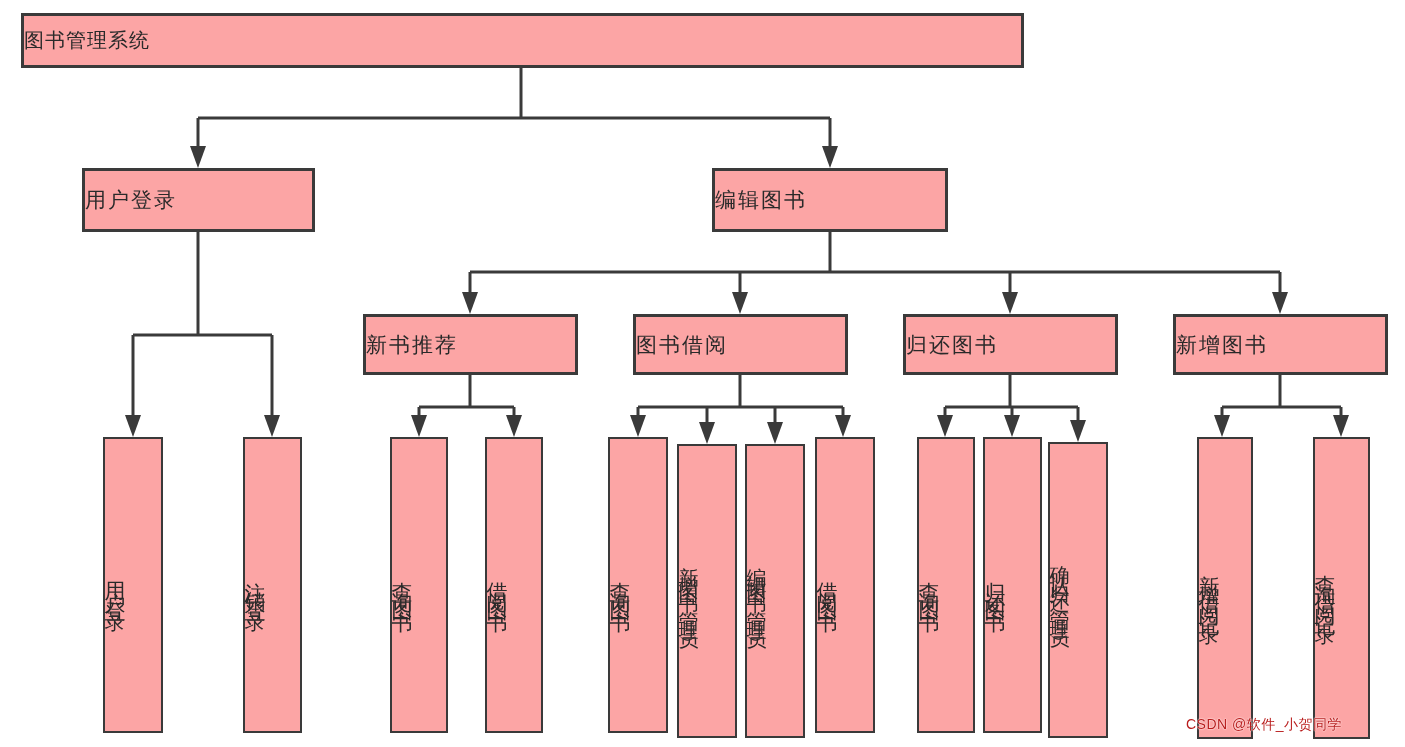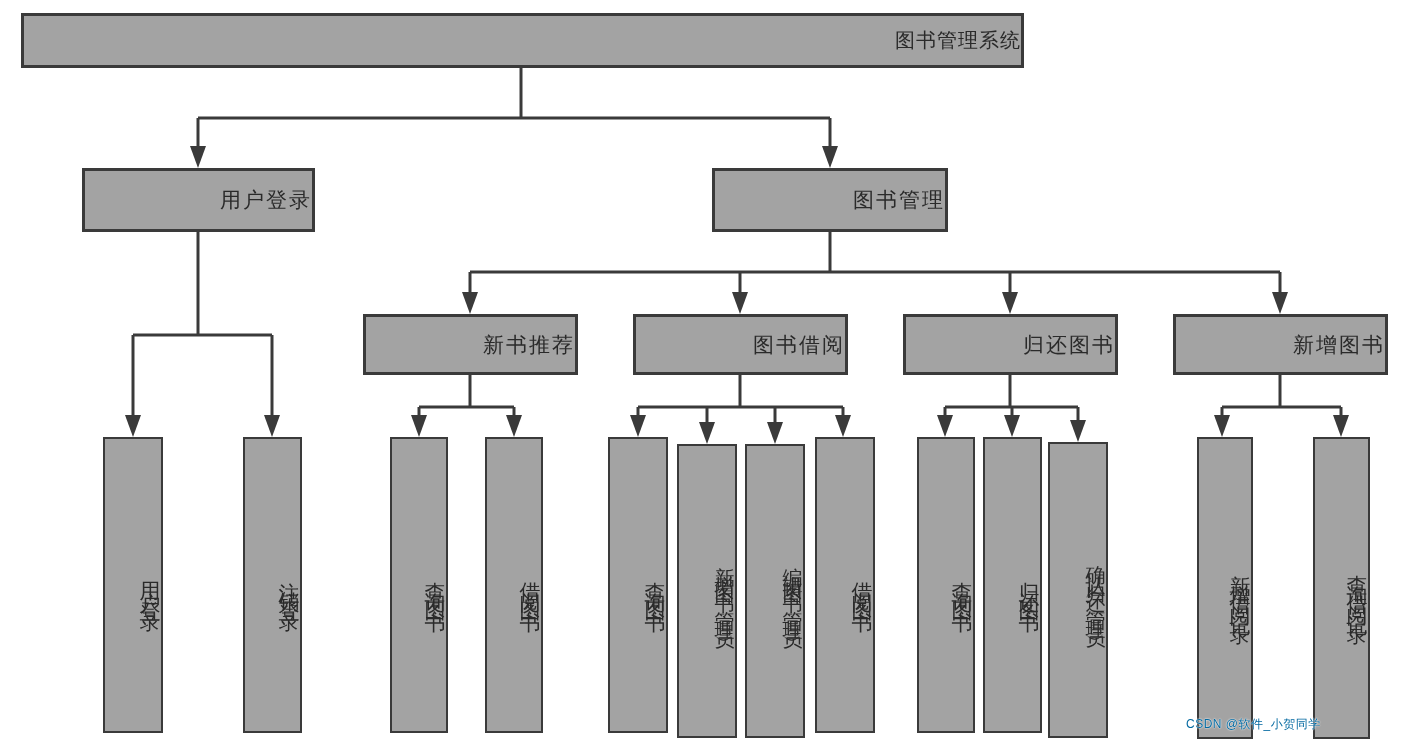--- a/index.html
+++ b/index.html
@@ -17,25 +17,25 @@
   }
   #connectors {
     position: absolute;
     left: 0; top: 0;
     width: 1405px; height: 747px;
     z-index: 1;
   }
   .node {
     position: absolute;
     box-sizing: border-box;
-    background: #a3a3a3;
+    background: #fca5a5;
     border: 3px solid #3a3a3a;
     display: flex;
     align-items: center;
-    justify-content: flex-end;
+    justify-content: flex-start;
     z-index: 2;
     color: #2a2a2a;
   }
   .node.h span {
     font-size: 21px;
     letter-spacing: 2px;
     white-space: nowrap;
   }
   .node.root span {
     font-size: 20px;
@@ -53,22 +53,22 @@
   }
   .node.leaf .vtext.long {
     font-size: 20px;
     letter-spacing: 9px;
   }
   #watermark {
     position: absolute;
     left: 1186px;
     top: 716px;
     z-index: 5;
-    font-size: 12px;
-    color: #0369a1;
+    font-size: 14px;
+    color: #b91c1c;
     letter-spacing: 0.5px;
     white-space: nowrap;
     text-shadow: 0 0 2px #ffffff, 0 0 1px #ffffff;
   }
 </style>
 </head>
 <body>
 
 <div id="canvas">
 
@@ -146,21 +146,21 @@
   </svg>
 
   <div class="node h root" style="left:21px;top:13px;width:1003px;height:55px">
     <span>图书管理系统</span>
   </div>
 
   <div class="node h" style="left:82px;top:168px;width:233px;height:64px">
     <span>用户登录</span>
   </div>
   <div class="node h" style="left:712px;top:168px;width:236px;height:64px">
-    <span>图书管理</span>
+    <span>编辑图书</span>
   </div>
 
   <div class="node h" style="left:633px;top:314px;width:215px;height:61px">
     <span>图书借阅</span>
   </div>
   <div class="node h" style="left:363px;top:314px;width:215px;height:61px">
     <span>新书推荐</span>
   </div>
   <div class="node h" style="left:903px;top:314px;width:215px;height:61px">
     <span>归还图书</span>

